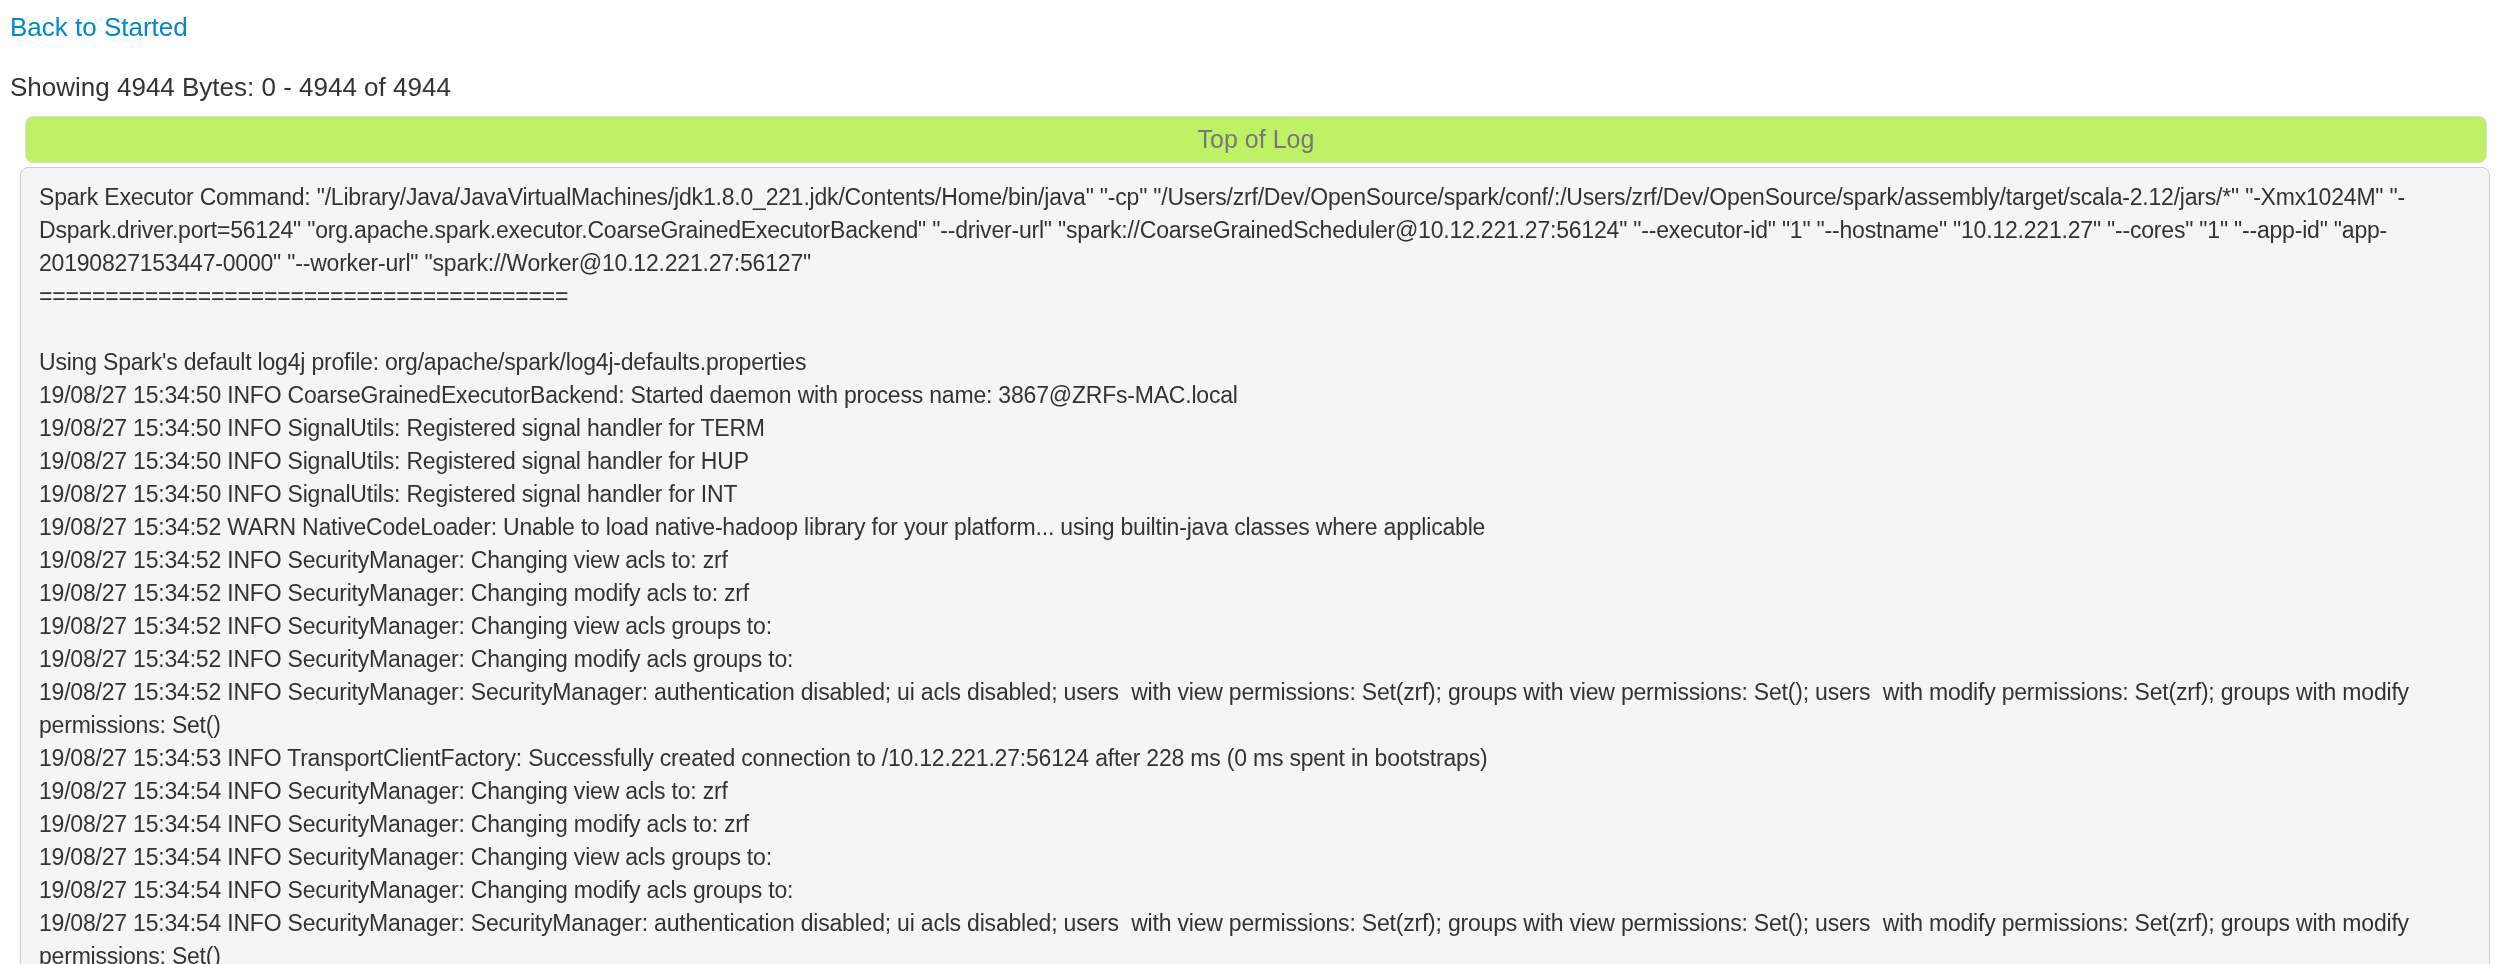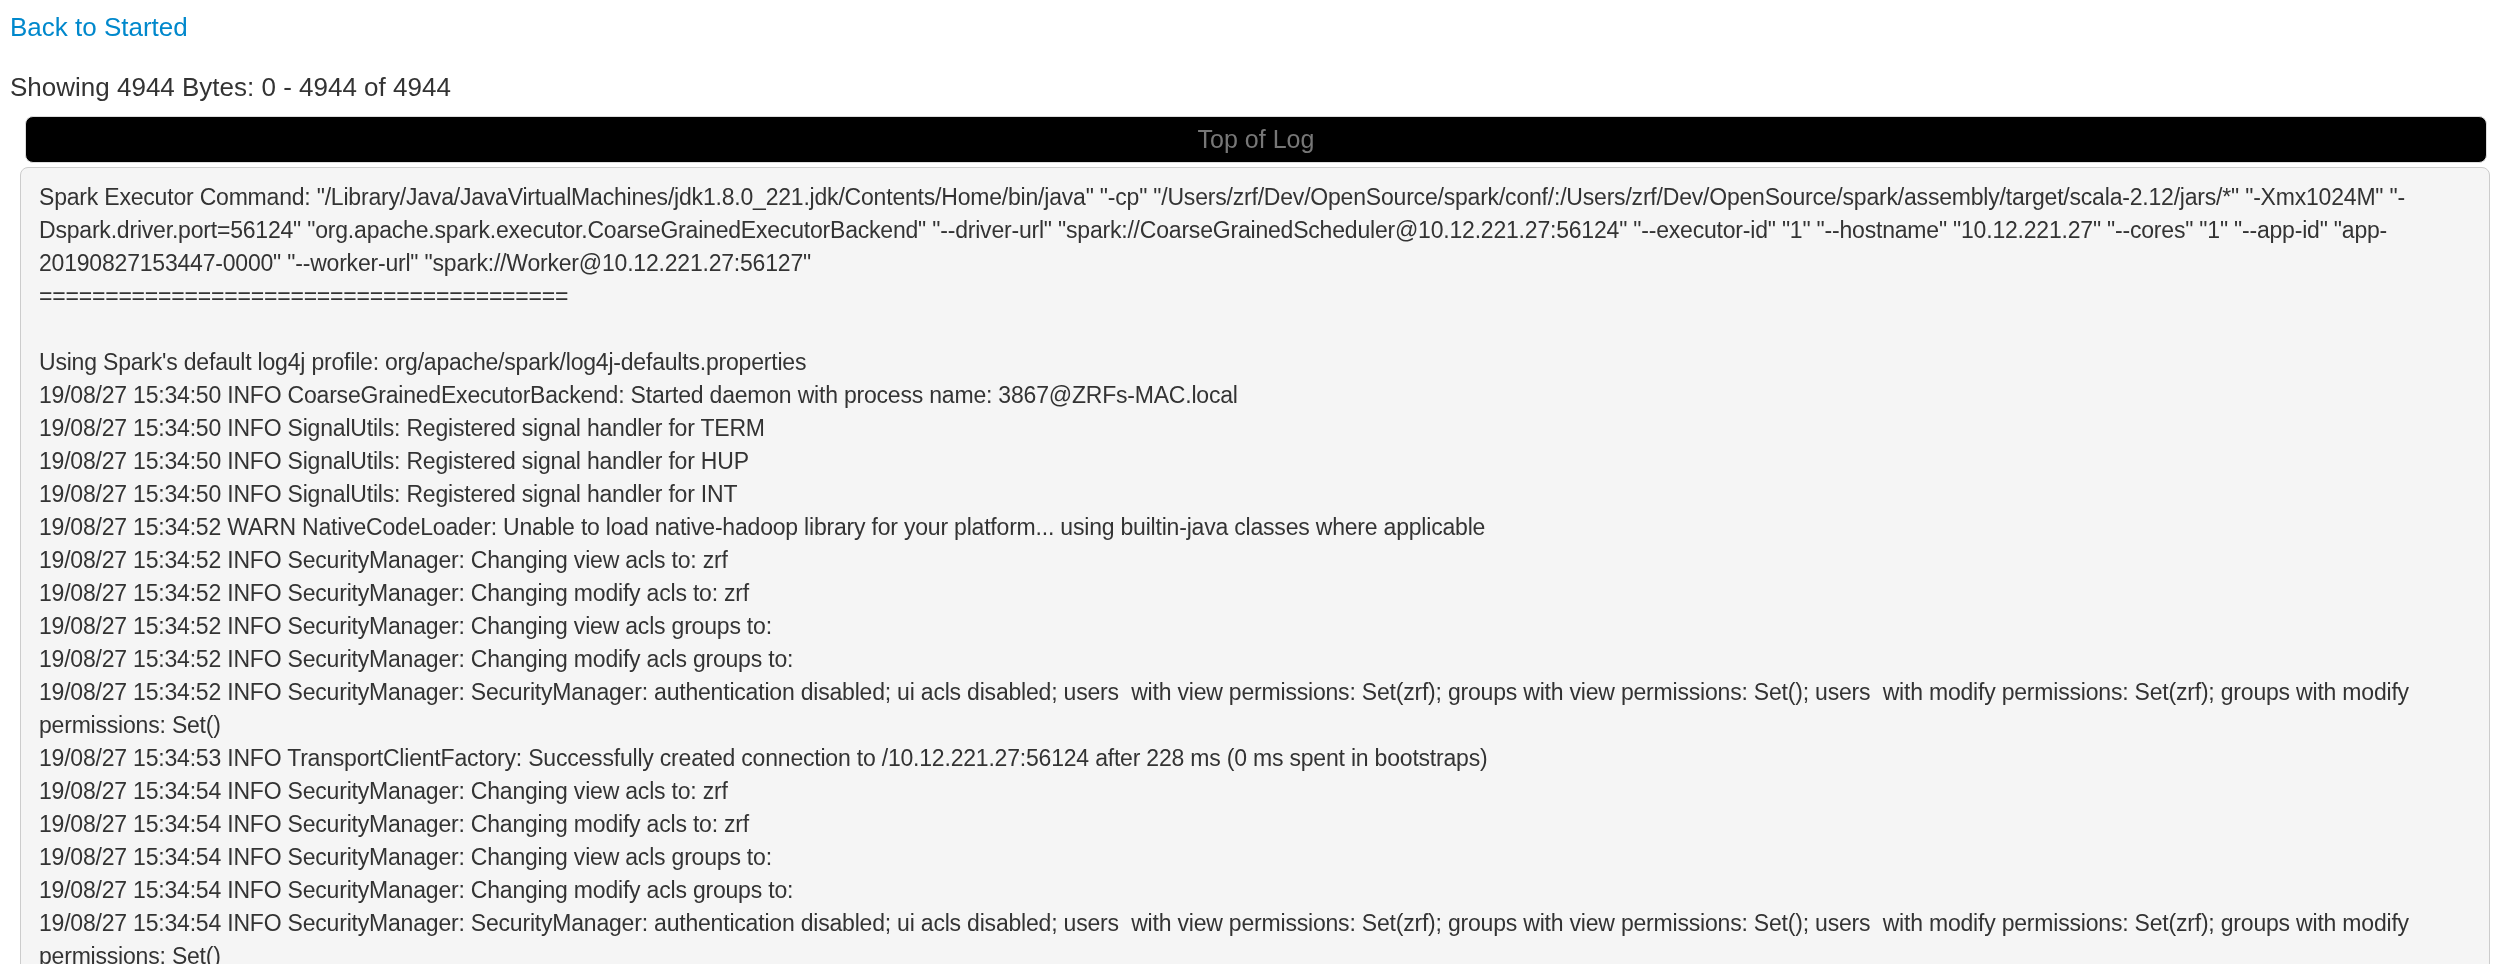--- a/index.html
+++ b/index.html
@@ -29,21 +29,21 @@
   }
   .byte-range {
     margin: 30px 0 0 10px;
     font-size: 26px;
     line-height: 30px;
     color: #333333;
   }
   .log-top-marker {
     margin: 14px 23px 0 25px;
     height: 47px;
-    background: #000000;
+    background: #bef264;
     border: 1px solid #dcdcdc;
     border-radius: 8px;
     display: flex;
     align-items: center;
     justify-content: center;
   }
   .log-top-marker span {
     font-size: 25px;
     color: #777777;
   }

